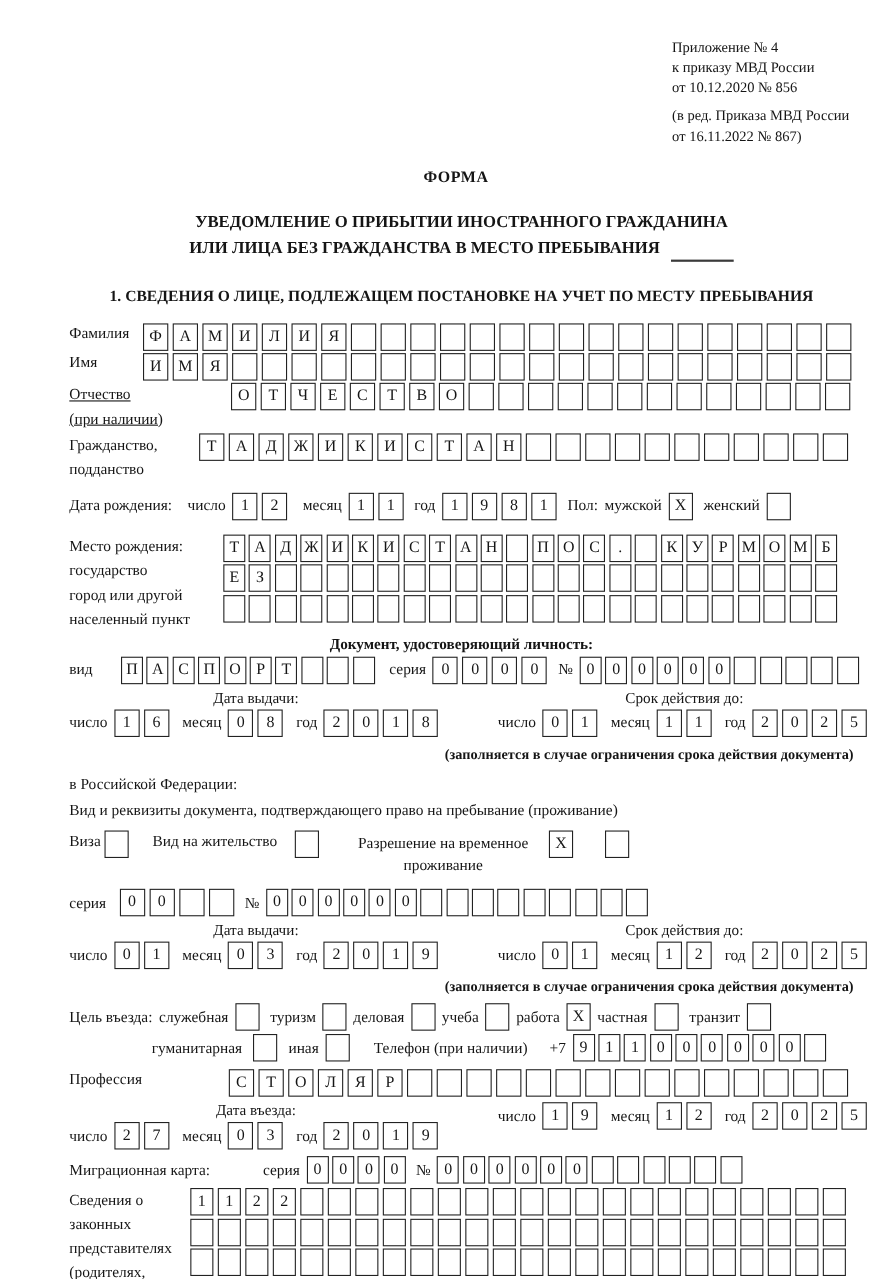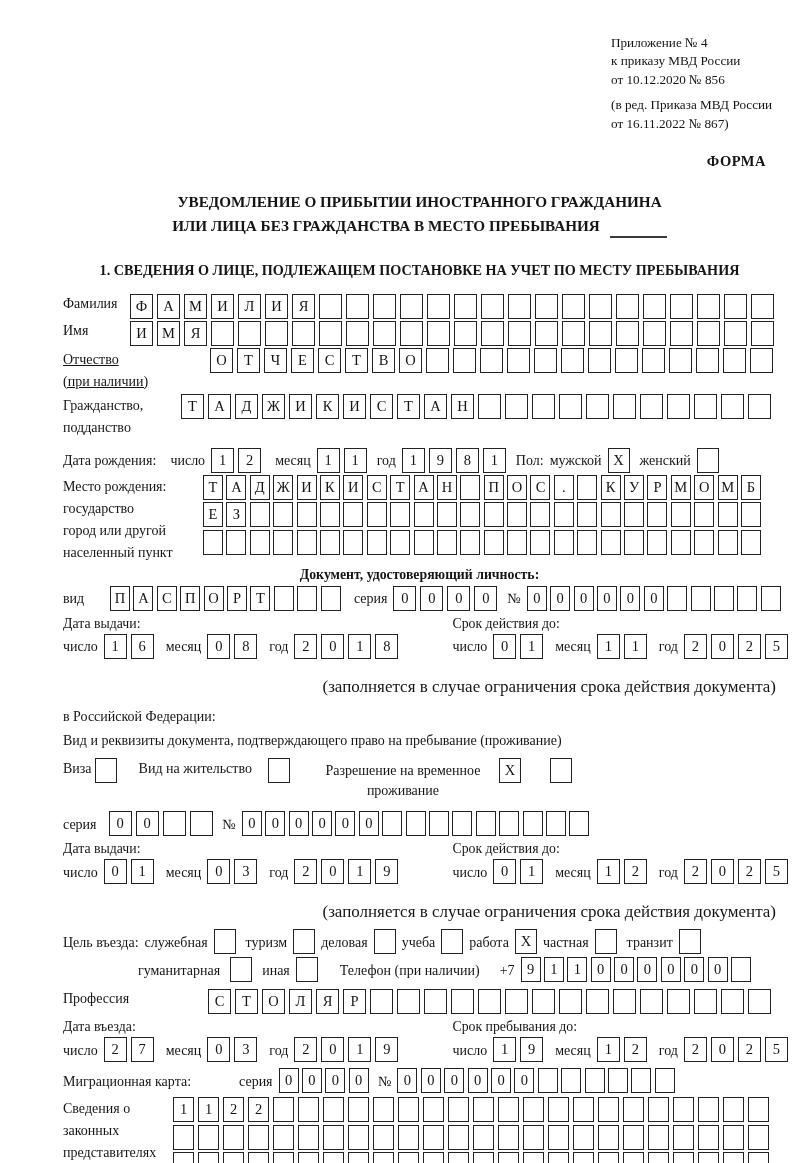--- a/index.html
+++ b/index.html
@@ -8,21 +8,21 @@
     width: 800px; height: 1163px;
     color: #151515;
     font-family: "Liberation Serif", serif;
     font-size: 14px;
     overflow: hidden;
   }
   .page { padding: 34px 24px 16px 63px; width: 800px; }
 
   .hdr { margin-left: 548px; font-size: 13.2px; line-height: 1.4; white-space: nowrap; }
   .hdr-sub { margin-top: 7px; }
-  .forma { text-align: right; font-weight: bold; font-size: 14.5px; margin: 20px 10px 0 0; letter-spacing: .5px; }
+  .forma { text-align: center; font-weight: bold; font-size: 14.5px; margin: 20px 10px 0 0; letter-spacing: .5px; }
 
   .title { text-align: center; font-weight: bold; font-size: 15.2px; margin-top: 20px; line-height: 1.55; }
   .title-line2 { display: flex; justify-content: center; align-items: flex-end; }
   .blank-line { display: inline-block; width: 57px; border-bottom: 2.4px solid #3a3a3a; height: 1em; margin-left: 10px; }
 
   .sec-heading { text-align: center; font-weight: bold; font-size: 14.2px; margin: 24px 0 15px 0; }
 
   .row { display: flex; align-items: flex-start; margin-bottom: 2px; }
   .row.center { align-items: center; }
   .lbl, .lbl-col { font-size: 14px; flex: 0 0 auto; }
@@ -54,25 +54,25 @@
   }
   .sublbl { padding: 2px 6px 0 10px; flex: 0 0 auto; }
   .sublbl.first { padding-left: 14px; }
   .sublbl.tight { padding-left: 6px; }
 
   .doc-heading { text-align: center; font-weight: bold; font-size: 13.8px; margin: 4px 0 3px 0; }
 
   .date-pair { display: flex; margin-top: 5px; }
   .dgroup { flex: 0 0 auto; }
   .dgroup.rightg { margin-left: 50px; }
-  .dhead { font-size: 13.8px; margin-bottom: 2px; }
+  .dhead { text-align: center; font-size: 13.8px; margin-bottom: 2px; }
   .dfields { display: flex; align-items: center; }
   .dfields .sublbl { padding-left: 8px; }
   .dfields .sublbl:first-child { padding-left: 0; }
-  .dnote { font-size: 17px; text-align: right; margin-top: 18px; white-space: nowrap; }
+  .dnote { font-size: 13px; text-align: right; margin-top: 8px; white-space: nowrap; font-weight: bold; }
 
   .intro { margin-top: 8px; line-height: 1.75; font-size: 14px; }
 
   .opt-row { display: flex; align-items: flex-start; margin-top: 4px; }
   .opt { display: flex; align-items: flex-start; }
   .opt .olbl { padding-top: 3px; }
   .opt .cb { margin-left: 7px; }
   .olbl.c { text-align: center; line-height: 1.45; }
 </style>
 </head>
@@ -242,21 +242,21 @@
         <span class="cell">8</span>
         <span class="cell">1</span>
       </span>
     <span class="sublbl tight">Пол:</span>
     <span class="sublbl" style="padding-left:0">мужской</span>
     <span class="cb">X</span>
     <span class="sublbl">женский</span>
     <span class="cb"></span>
   </div>
 
-  <div class="row" style="margin-top:2px">
+  <div class="row" style="margin-top:13px">
     <div class="lbl-col w140">
       <div>Место рождения:</div>
       <div>государство</div>
       <div>город или другой</div>
       <div>населенный пункт</div>
     </div>
     <div class="stack">
       <div class="cells compact">
           <span class="cell">Т</span>
           <span class="cell">А</span>
@@ -607,21 +607,20 @@
         <span class="sublbl tight">год</span>
         <span class="cells">
             <span class="cell">2</span>
             <span class="cell">0</span>
             <span class="cell">1</span>
             <span class="cell">9</span>
           </span>
       </div>
     </div>
     <div class="dgroup rightg">
-      <div class="dhead">Срок пребывания до:</div>
       <div class="dfields">
         <span class="sublbl">число</span>
         <span class="cells">
             <span class="cell">1</span>
             <span class="cell">9</span>
           </span>
         <span class="sublbl">месяц</span>
         <span class="cells">
             <span class="cell">1</span>
             <span class="cell">2</span>

